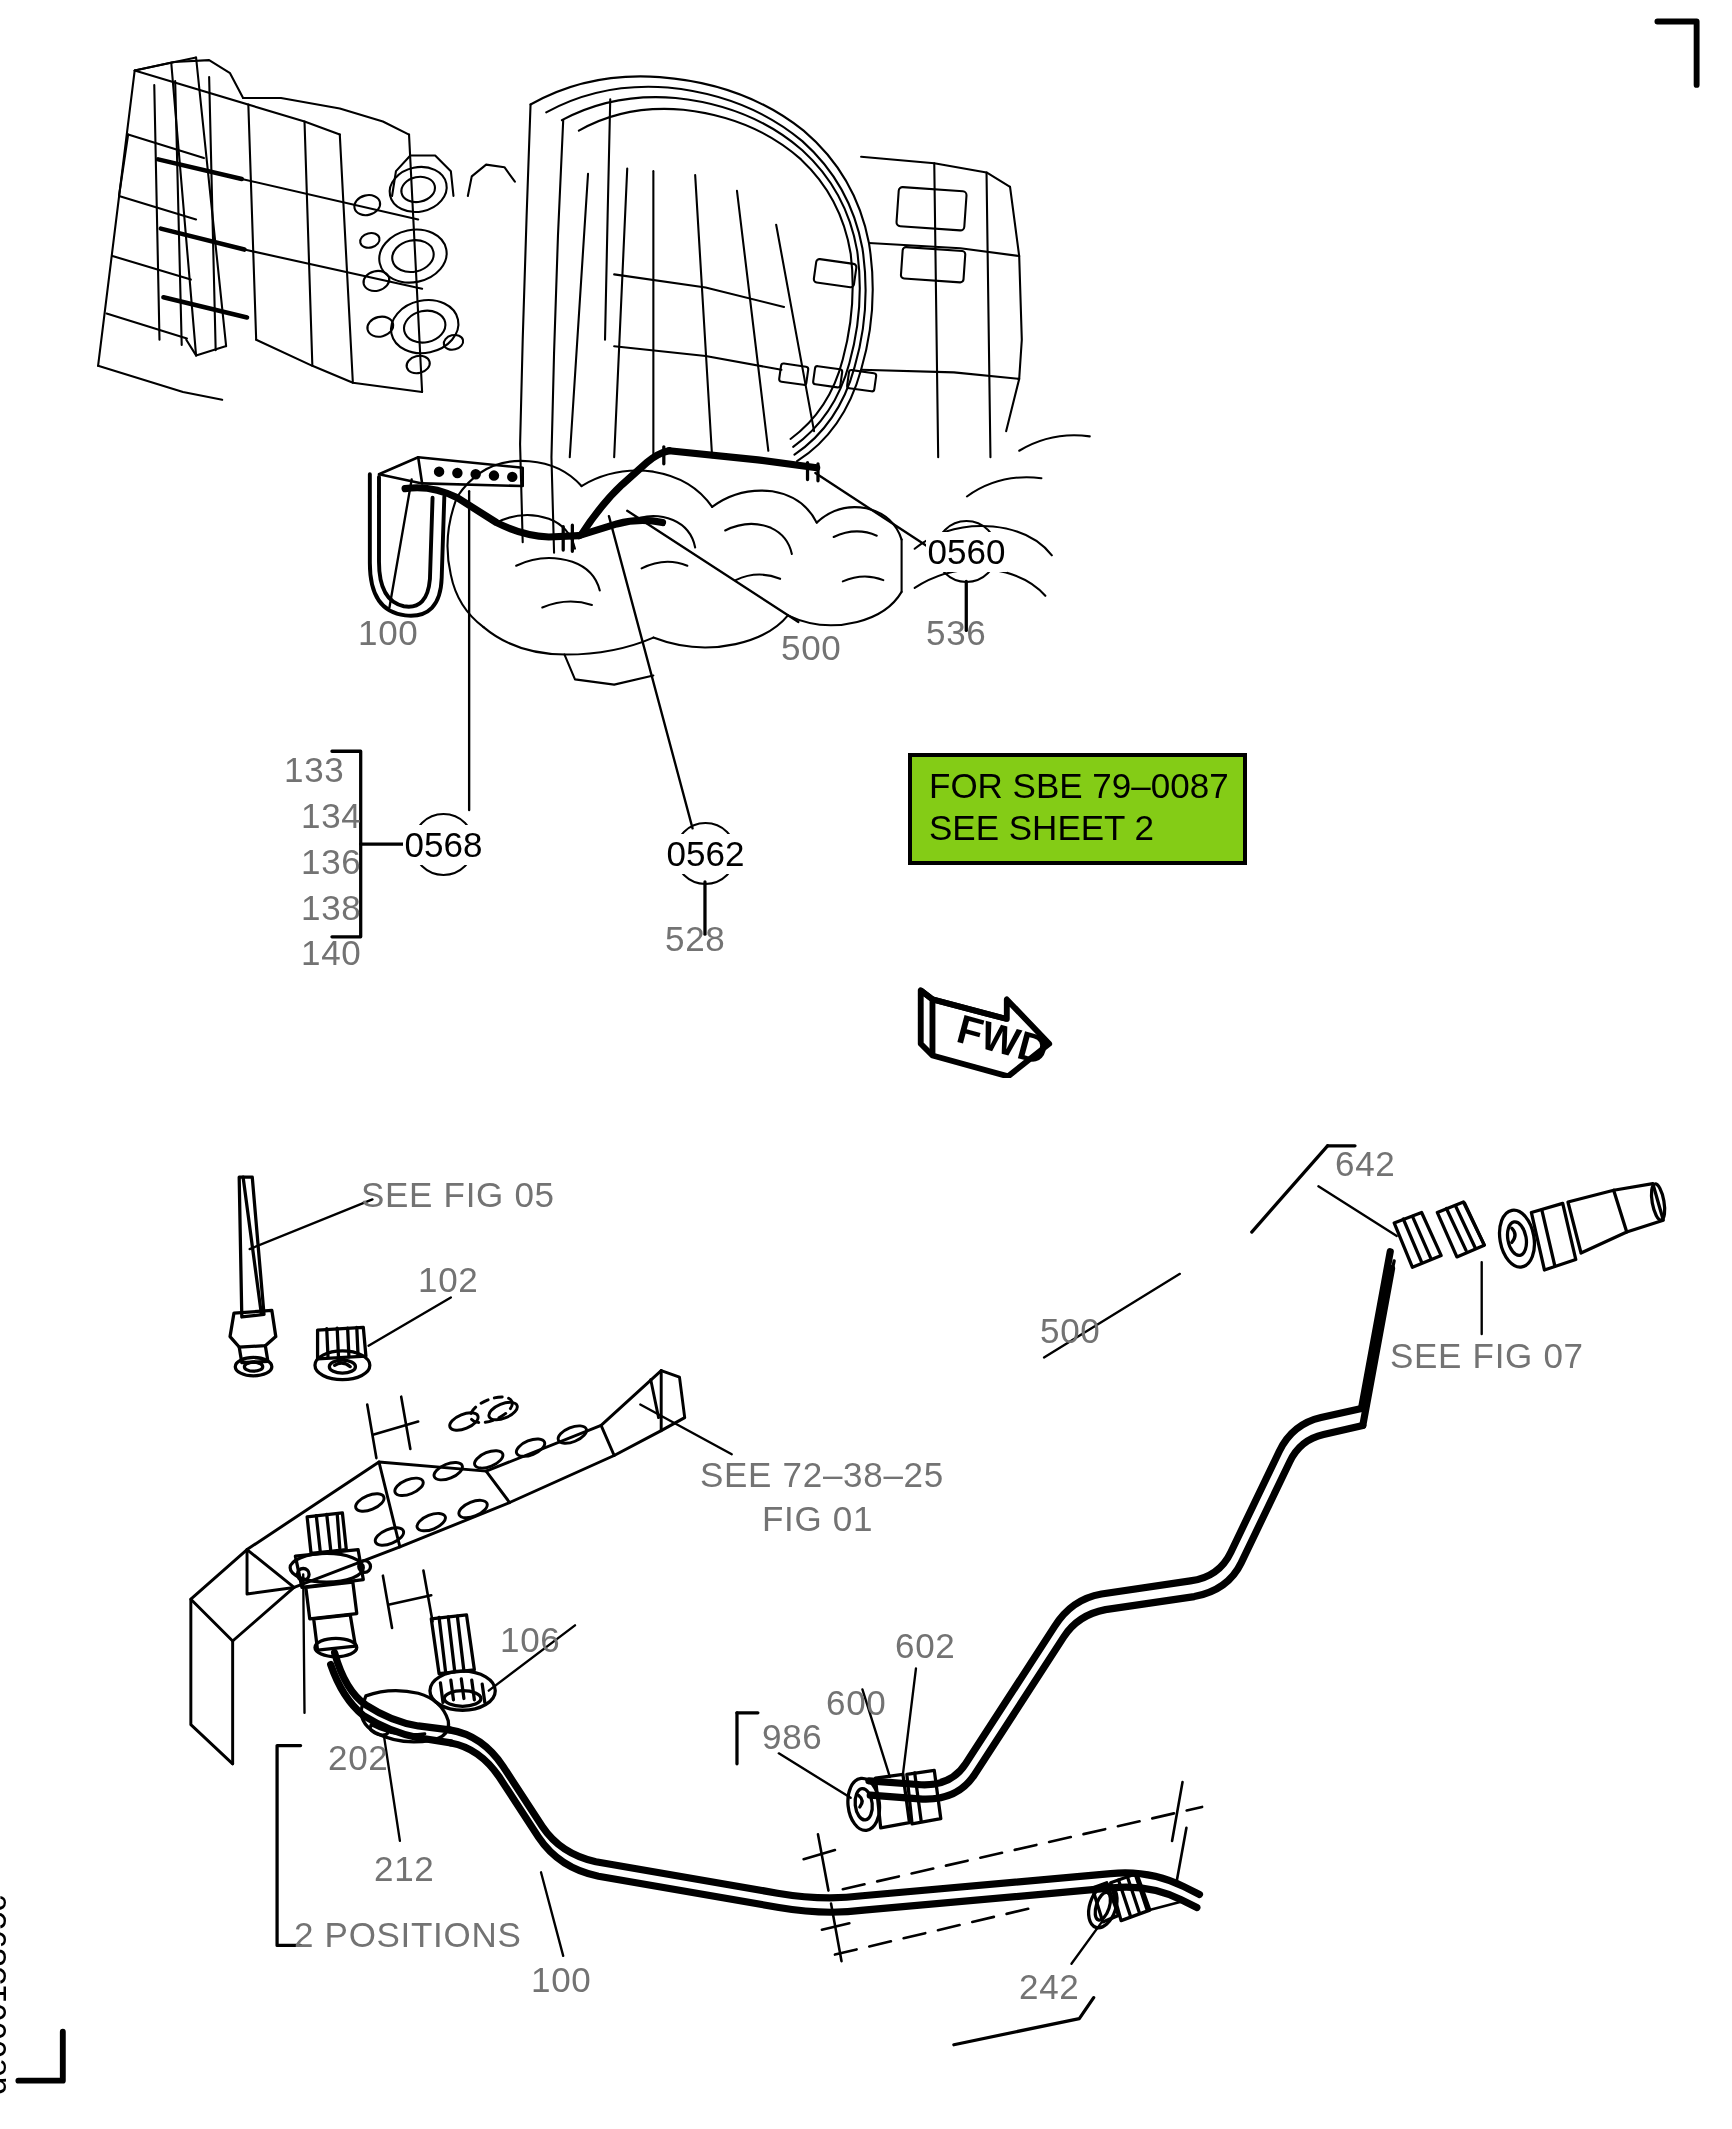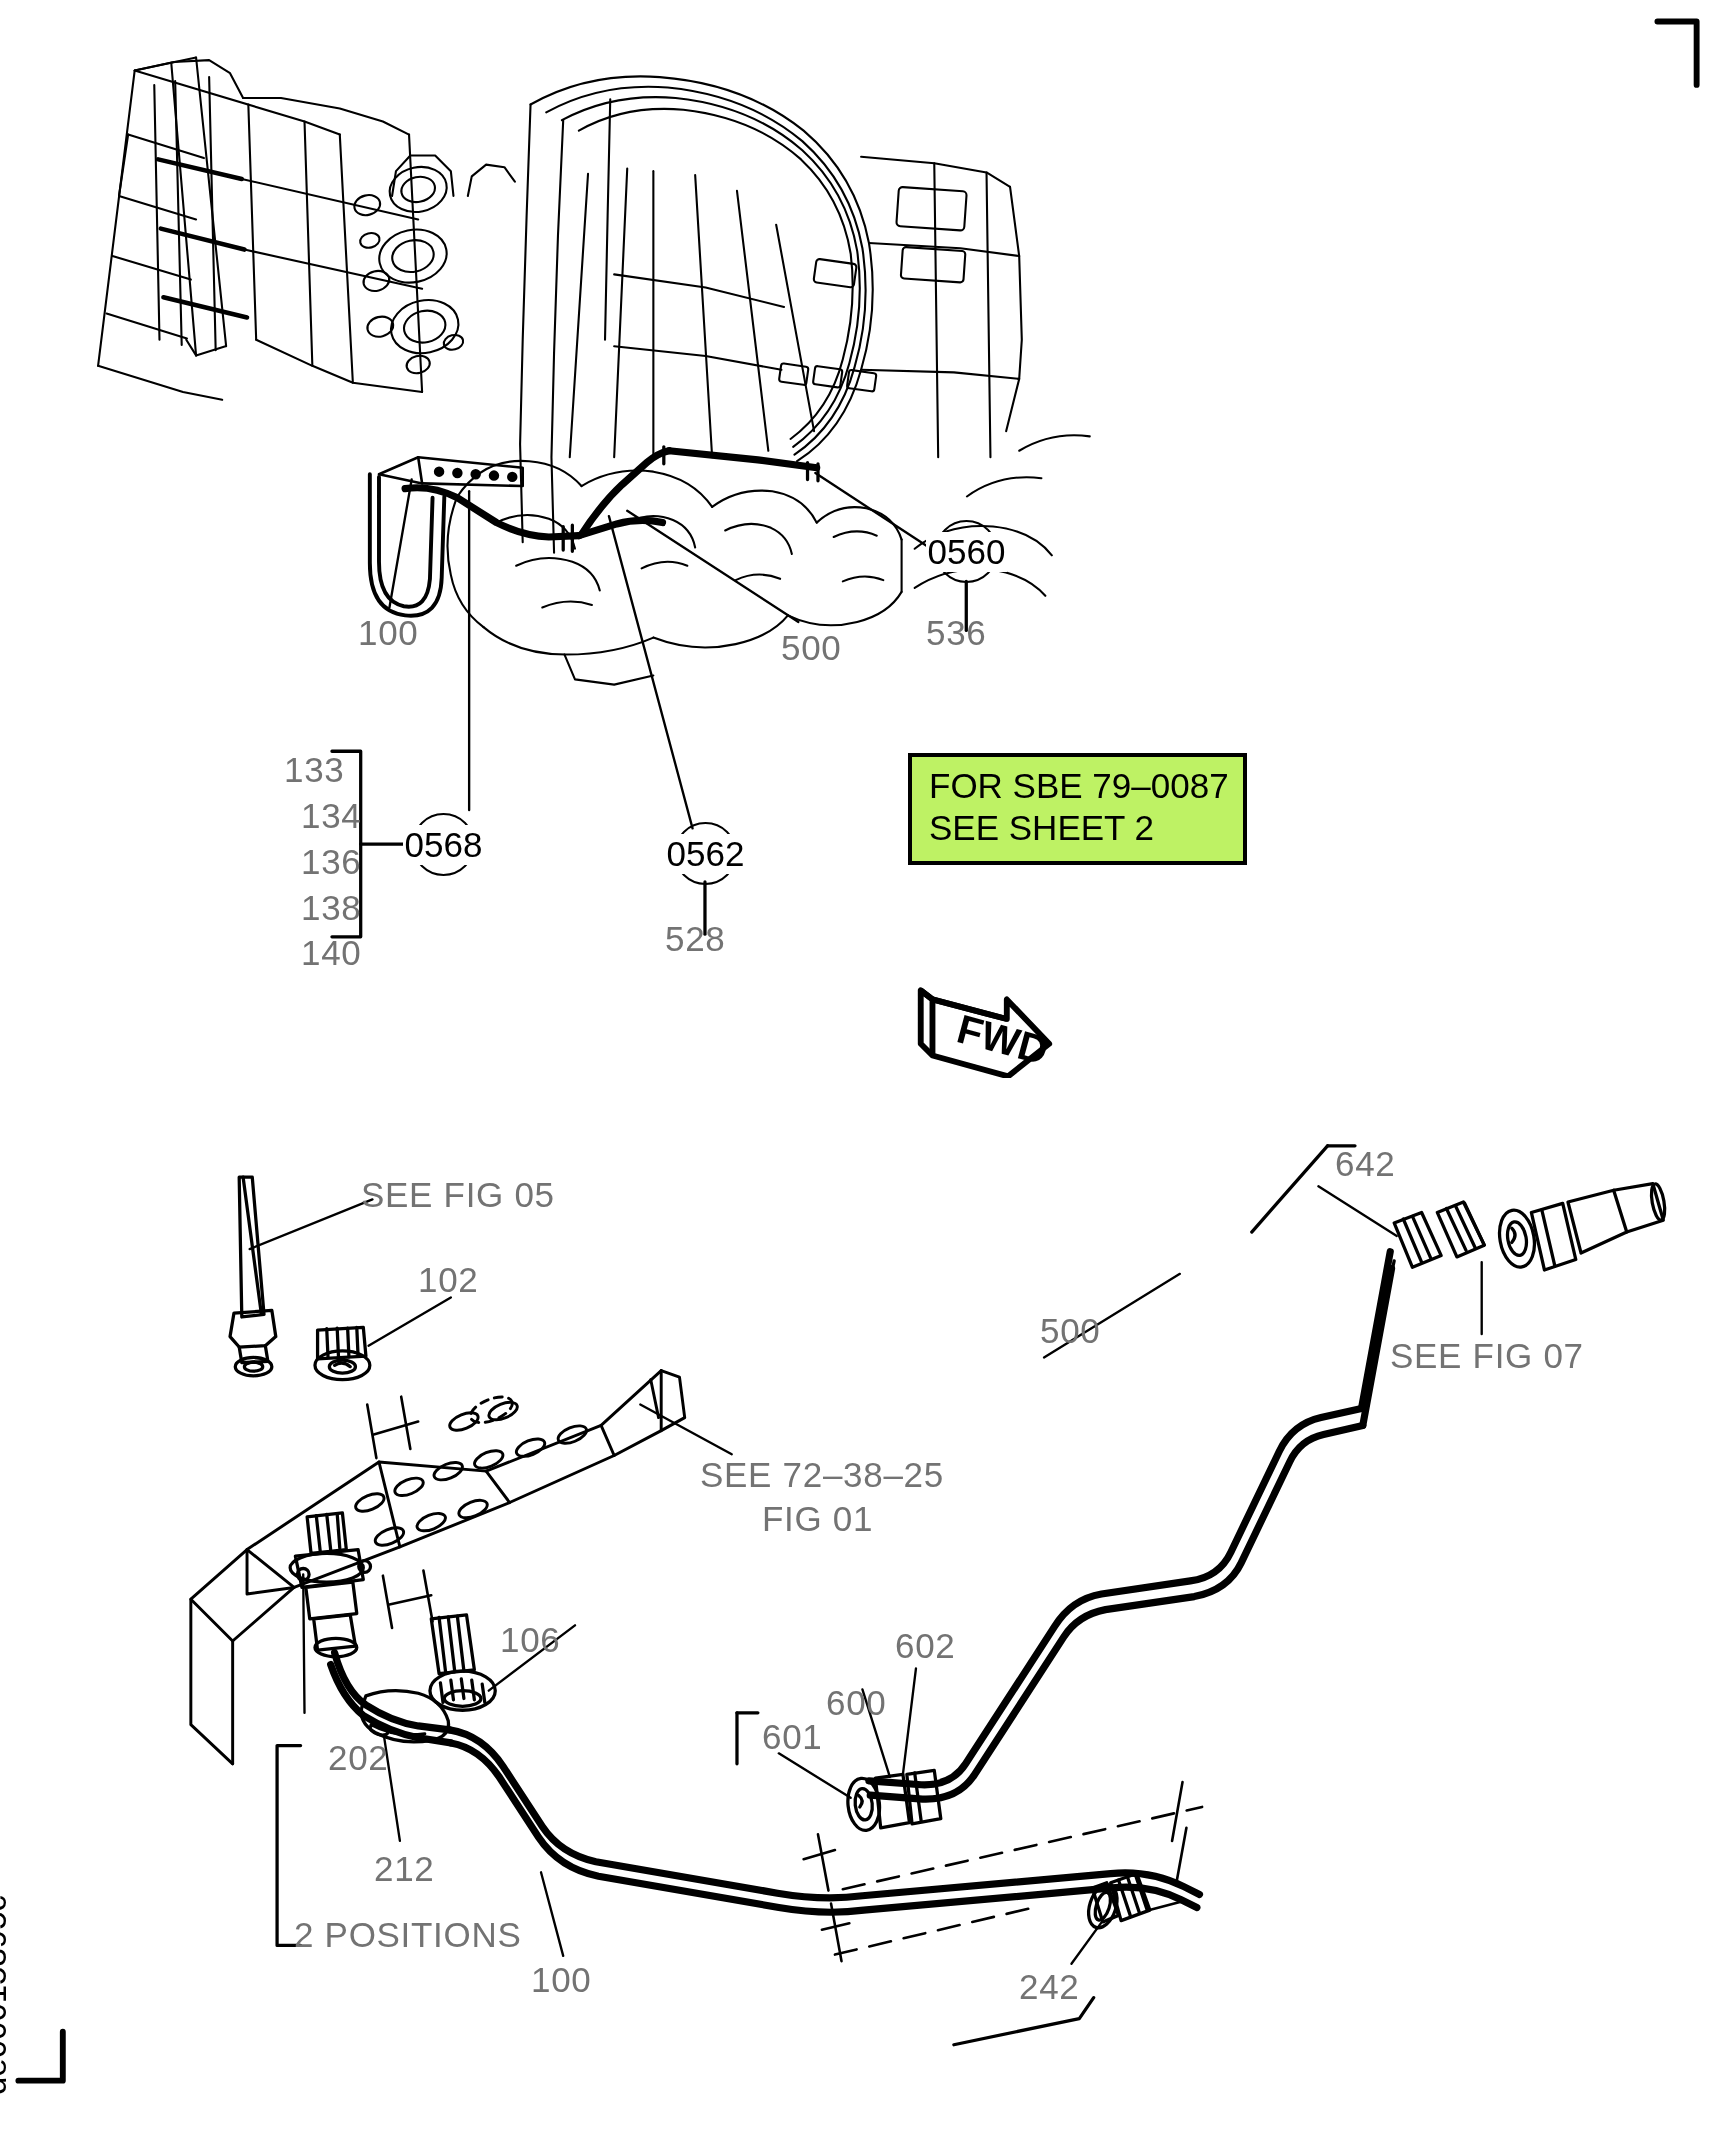--- a/index.html
+++ b/index.html
@@ -27,21 +27,21 @@
     font-family:"Liberation Sans", sans-serif;
     font-size:35px;
     letter-spacing:0.7px;
     white-space:nowrap;
     line-height:1.08;
     color:#737373;
   }
   .note-box{
     position:absolute;
     border:4.6px solid #000;
-    background:#bef264;
+    background:#84cc16;
     padding:7.8px 14.4px 10.5px 17px;
     font-size:35px;
     line-height:1.22;
     white-space:nowrap;
   }
   .callout{
     position:absolute;
     width:63px;height:63px;
     border-radius:50%;
     display:flex;align-items:center;justify-content:center;
@@ -512,21 +512,21 @@
   <div class="lbl" style="left:294px; top:1916px;">2 POSITIONS</div>
 
   <div class="lbl" style="left:531px; top:1961px;">100</div>
 
   <div class="lbl" style="left:1019px; top:1968px;text-align:right;">242</div>
 
   <div class="lbl" style="left:1040px; top:1312px;">500</div>
 
   <div class="lbl" style="left:826px; top:1684px;">600</div>
 
-  <div class="lbl" style="left:762px; top:1718px;">601</div>
+  <div class="lbl" style="left:762px; top:1718px;">986</div>
 
   <div class="lbl" style="left:895px; top:1627px;">602</div>
 
   <div class="lbl" style="left:1335px; top:1145px;">642</div>
 
   <div class="lbl" style="left:1390px; top:1337px;">SEE FIG 07</div>
 
   <div class="lbl" style="left:700px; top:1456px;">SEE 72–38–25</div>
   <div class="lbl" style="left:762px; top:1500px;">FIG 01</div>
 

